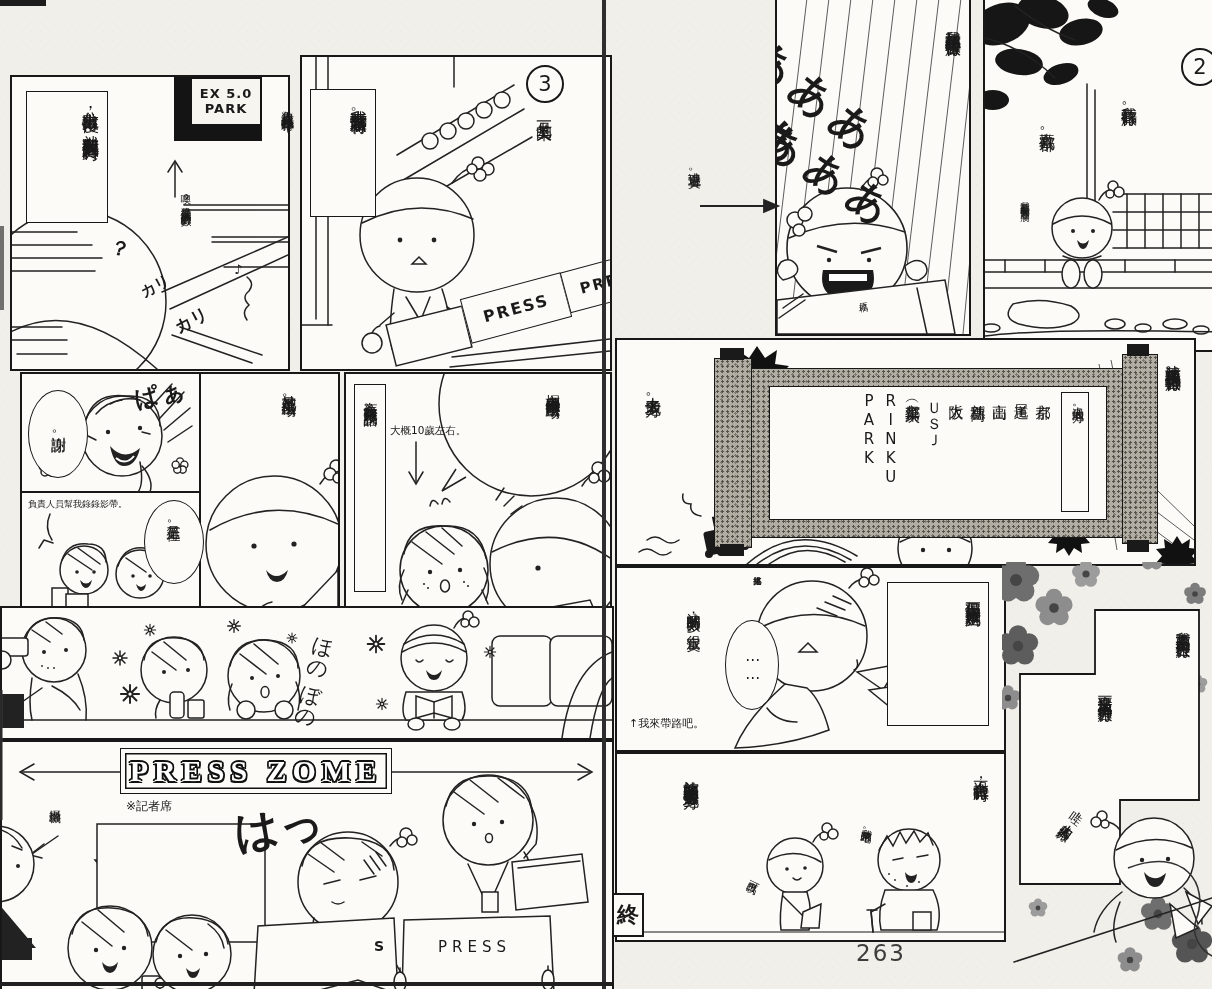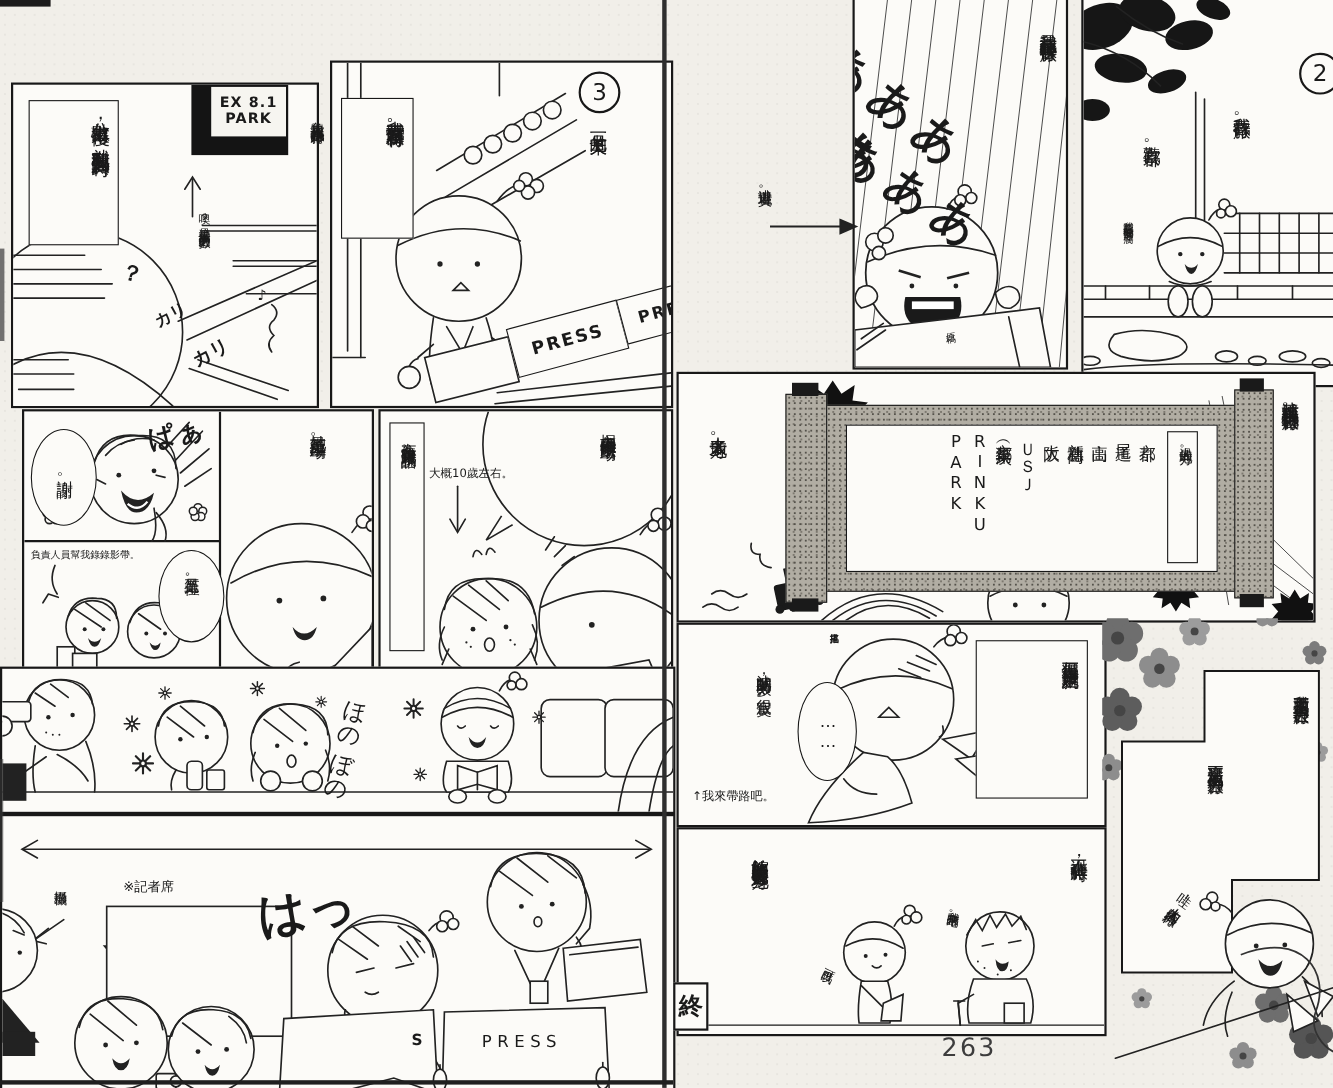--- a/index.html
+++ b/index.html
@@ -67,21 +67,21 @@
         </g>
 
       <path d="M235,200 q8,6 2,14 q-8,6 0,14 q-8,7 -2,15" class="lineart" stroke-width="1.2"></path>
     </svg>
     <div class="cbox vt" style="left:14px;top:14px;width:82px;height:132px;font-size:17px;">分數出來得慢，就在我對照個人資料時…</div>
 
     <div class="abs" style="left:162px;top:0px;width:88px;height:64px;background:#141414;"></div>
     <div class="abs" style="left:180px;top:2px;width:68px;height:45px;background:#f6f5f0;
                              display:flex;flex-direction:column;align-items:center;justify-content:center;
                              font-weight:bold;font-size:13px;line-height:1.15;letter-spacing:1px;">
-      <span>EX 8.1</span>
+      <span>EX 5.0</span>
       <span>PARK</span>
     </div>
     <div class="note vt" style="left:134px;top:108px;width:46px;height:66px;font-size:11px;line-height:1.25;">噢？這是幾個人之前的分數？</div>
     <div class="sfx" style="left:98px;top:158px;font-size:20px;transform:rotate(14deg);">？</div>
     <div class="sfx" style="left:128px;top:200px;font-size:15px;transform:rotate(-28deg);">カリ</div>
     <div class="sfx" style="left:162px;top:232px;font-size:17px;transform:rotate(-28deg);">カリ</div>
     <div class="abs" style="left:222px;top:185px;font-size:13px;">♪</div>
   </div>
 
   <div class="abs vt" style="left:258px;top:100px;width:38px;height:118px;font-size:13px;line-height:1.35;">負責人員幫我錄錄影帶。</div>
@@ -578,21 +578,25 @@
         </g>
       <g class="fillw">
           <ellipse cx="398" cy="240" rx="6" ry="10"></ellipse>
           <ellipse cx="546" cy="238" rx="6" ry="10"></ellipse>
         </g>
 
       <g class="fillw">
           <polygon points="310,250 356,238 390,250"></polygon>
         </g>
     </svg>
-    <div class="note" style="left:110px;top:56px;font-size:12px;">※記者席</div>
+    <div class="cbox" style="left:118px;top:6px;width:272px;height:46px;box-shadow:inset 0 0 0 4px #fcfbf8, inset 0 0 0 5.5px #111;
+                             display:flex;align-items:center;justify-content:center;">
+      <span class="outline" style="font-size:30px;letter-spacing:6px;">PRESS ZOME</span>
+    </div>
+    <div class="note" style="left:124px;top:56px;font-size:12px;">※記者席</div>
     <div class="abs vt" style="left:40px;top:58px;width:20px;height:52px;font-size:12px;">攝影機</div>
     <div class="sfx" style="left:232px;top:56px;font-size:44px;transform:rotate(-8deg);">はっ</div>
     <div class="abs" style="left:372px;top:196px;font-size:14px;font-weight:bold;">S</div>
     <div class="abs" style="left:436px;top:196px;font-size:15px;letter-spacing:5px;">PRESS</div>
   </div>
 
   <div class="abs vt" style="left:676px;top:162px;width:28px;height:96px;font-size:13px;line-height:1.5;">逃避現實。</div>
 
   <div class="panel" style="left:775px;top:-4px;width:192px;height:336px;">
     <svg width="192" height="336">

